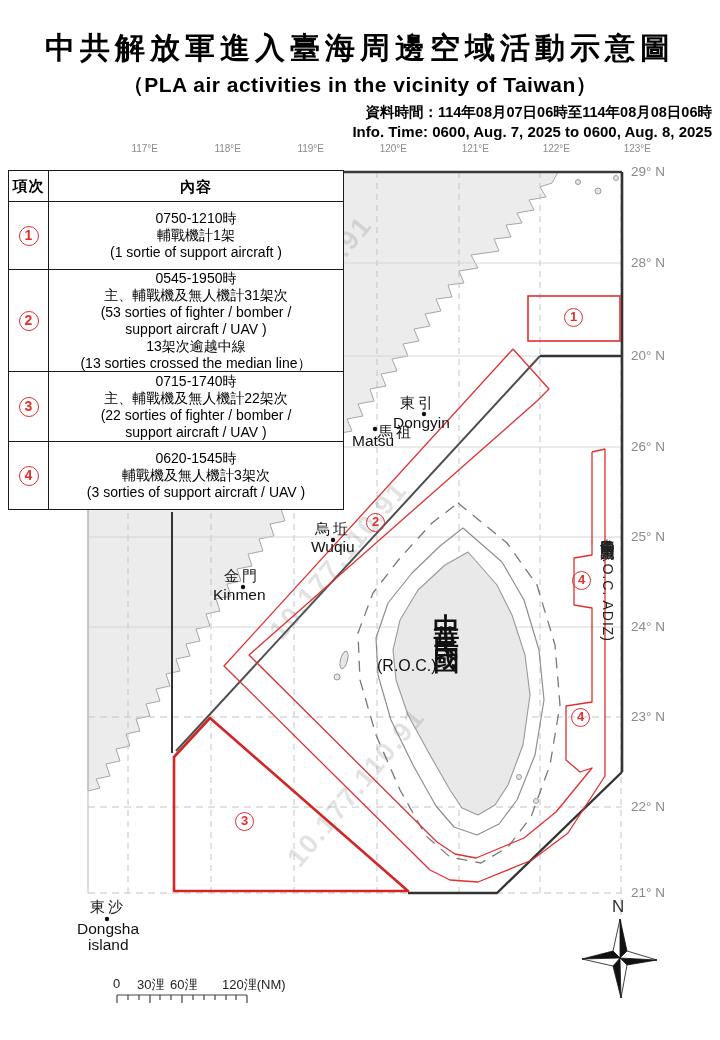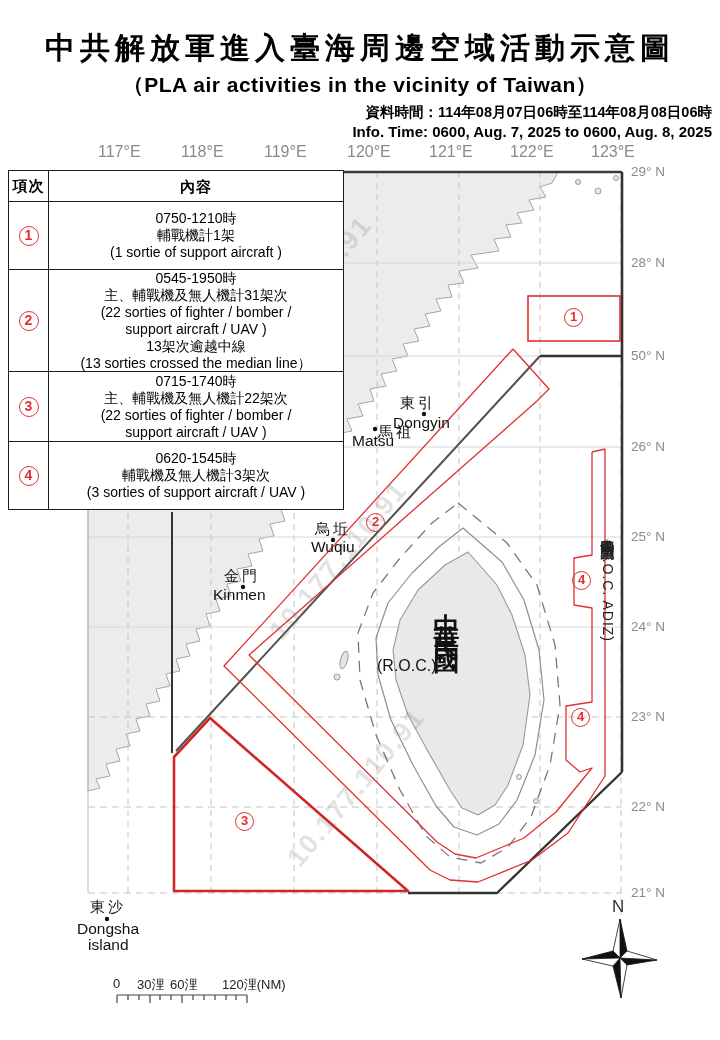--- a/index.html
+++ b/index.html
@@ -17,21 +17,21 @@
 
   
   svg.map { position:absolute; left:0; top:0; z-index:1; }
 
   
   .wm { position:absolute; z-index:2; color:rgba(110,110,110,0.20); font-size:27px; letter-spacing:2px;
         transform:rotate(-50deg); white-space:nowrap; font-weight:bold; }
 
   
   .lbl { position:absolute; z-index:3; white-space:nowrap; }
-  .lon { width:60px; text-align:left; color:#8a8a8a; font-size:16px; }
+  .lon { width:60px; text-align:right; color:#8a8a8a; font-size:10px; }
   .lat { color:#8a8a8a; font-size:13.5px; }
   .pl-zh { font-size:15px; color:#111; letter-spacing:3px;text-align:center; }
   .pl-en { font-size:15.5px; color:#111; }
   .tw-vert { writing-mode:vertical-rl; text-orientation:upright;
              font-family:"DejaVu Serif","Liberation Serif",serif;
              font-size:26px; font-weight:bold; letter-spacing:12px; color:#111; }
   .adiz-vert { writing-mode:vertical-rl; font-size:14px; color:#222; letter-spacing:1px; }
 
   
   .zmark { position:absolute; z-index:4; width:19px; height:19px; border:1.6px solid #e03030;
@@ -183,21 +183,21 @@
   <div class="lbl lon" style="left:98px;  top:143px;">117°E</div>
   <div class="lbl lon" style="left:181px; top:143px;">118°E</div>
   <div class="lbl lon" style="left:264px; top:143px;">119°E</div>
   <div class="lbl lon" style="left:347px; top:143px;">120°E</div>
   <div class="lbl lon" style="left:429px; top:143px;">121°E</div>
   <div class="lbl lon" style="left:510px; top:143px;">122°E</div>
   <div class="lbl lon" style="left:591px; top:143px;">123°E</div>
 
   <div class="lbl lat" style="left:631px; top:164px;">29° N</div>
   <div class="lbl lat" style="left:631px; top:255px;">28° N</div>
-  <div class="lbl lat" style="left:631px; top:348px;">50° N</div>
+  <div class="lbl lat" style="left:631px; top:348px;">20° N</div>
   <div class="lbl lat" style="left:631px; top:439px;">26° N</div>
   <div class="lbl lat" style="left:631px; top:529px;">25° N</div>
   <div class="lbl lat" style="left:631px; top:619px;">24° N</div>
   <div class="lbl lat" style="left:631px; top:709px;">23° N</div>
   <div class="lbl lat" style="left:631px; top:799px;">22° N</div>
   <div class="lbl lat" style="left:631px; top:885px;">21° N</div>
 
   <div class="lbl pl-zh" style="left:400px; top:394px;">東引</div>
   <div class="lbl pl-en" style="left:393px; top:414px;">Dongyin</div>
   <div class="lbl pl-zh" style="left:355px; top:423px;margin-left:23px;">馬祖</div>
@@ -239,21 +239,21 @@
       <div class="c-body">0750-1210時
 輔戰機計1架
 (1 sortie of support aircraft )</div>
     </div>
     <div class="trow" style="height:102px;">
       <div class="c-item">
           <span class="num-circ">2</span>
         </div>
       <div class="c-body">0545-1950時
 主、輔戰機及無人機計31架次
-(22 sorties of fighter / bomber /
+(53 sorties of fighter / bomber /
 support aircraft / UAV )
 13架次逾越中線
 (13 sorties crossed the median line）</div>
     </div>
     <div class="trow" style="height:70px;">
       <div class="c-item">
           <span class="num-circ">3</span>
         </div>
       <div class="c-body">0715-1740時
 主、輔戰機及無人機計22架次

